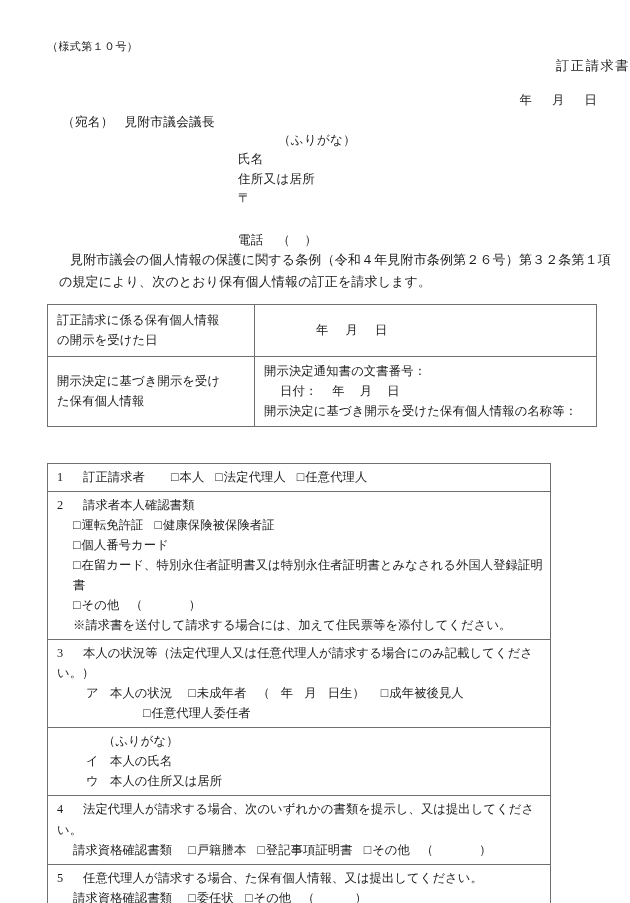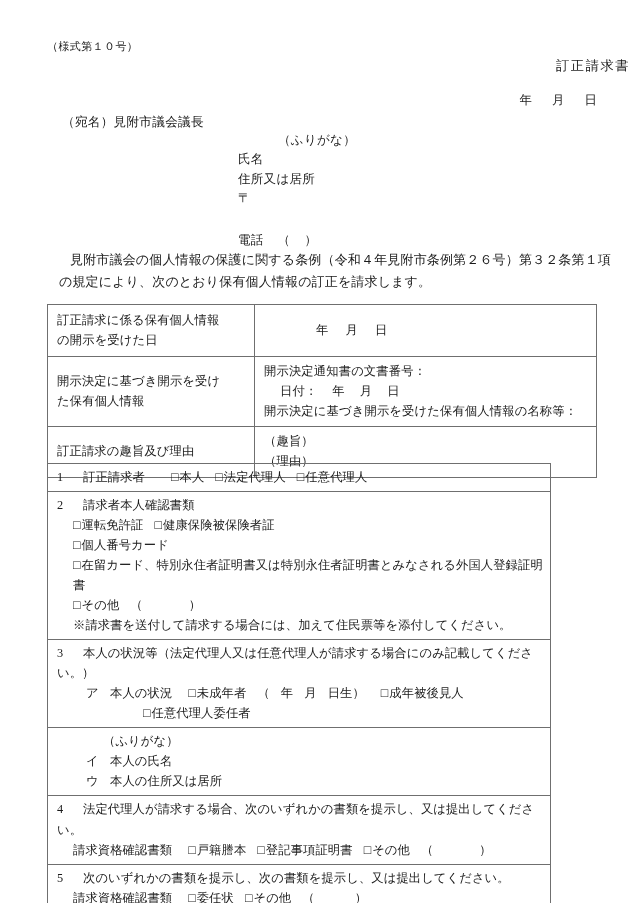--- a/index.html
+++ b/index.html
@@ -54,21 +54,21 @@
   .date-line span { margin-left: 17px; }
   .date-line span:first-child { margin-left: 0; }
 
   .addressee {
     position: absolute;
     left: 62px;
     top: 113px;
     font-size: 12.6px;
     letter-spacing: 0.3px;
   }
-  .addressee .paren { margin-right: 0; }
+  .addressee .paren { margin-right: 11px; }
 
   .applicant-block {
     position: absolute;
     left: 238px;
     top: 131px;
     font-size: 12.5px;
     letter-spacing: 0.3px;
   }
   .applicant-block .furigana {
     padding-left: 40px;
@@ -206,29 +206,20 @@
         <td class="label-cell">
           <span class="ln">開示決定に基づき開示を受け</span>
           <span class="ln">た保有個人情報</span>
         </td>
         <td>
           <span class="ln">開示決定通知書の文書番号：</span>
           <span class="ln ymd"><i>日付：</i><i>年</i><i>月</i><i>日</i></span>
           <span class="ln">開示決定に基づき開示を受けた保有個人情報の名称等：</span>
         </td>
       </tr>
-      <tr class="row-tall-b">
-        <td class="label-cell">
-          <span class="ln">訂正請求の趣旨及び理由</span>
-        </td>
-        <td>
-          <span class="ln">（趣旨）</span>
-          <span class="ln">（理由）</span>
-        </td>
-      </tr>
     </tbody>
   </table>
 
   <table class="table-two">
     <tbody>
 
       <tr>
         <td>
           <span class="ln"><span class="num">1</span><span>訂正請求者</span><span class="gap-l"></span><span class="cb">□</span><span>本人</span><span class="gap-s"></span><span class="cb">□</span><span>法定代理人</span><span class="gap-s"></span><span class="cb">□</span><span>任意代理人</span></span>
         </td>
@@ -263,21 +254,21 @@
 
       <tr>
         <td>
           <span class="ln"><span class="num">4</span><span>法定代理人が請求する場合、次のいずれかの書類を提示し、又は提出してください。</span></span>
           <span class="ln sub-indent"><span>請求資格確認書類</span><span class="gap-m"></span><span class="cb">□</span><span>戸籍謄本</span><span class="gap-s"></span><span class="cb">□</span><span>登記事項証明書</span><span class="gap-s"></span><span class="cb">□</span><span>その他</span><span class="gap-s"></span><span>（</span><span class="blank-paren"></span><span>）</span></span>
         </td>
       </tr>
 
       <tr>
         <td>
-          <span class="ln"><span class="num">5</span><span>次のいずれかの書類を提示し、次の書類を提示し、又は提出してください。</span></span>
+          <span class="ln"><span class="num">5</span><span>任意代理人が請求する場合、た保有個人情報、又は提出してください。</span></span>
           <span class="ln sub-indent"><span>請求資格確認書類</span><span class="gap-m"></span><span class="cb">□</span><span>委任状</span><span class="gap-s"></span><span class="cb">□</span><span>その他</span><span class="gap-s"></span><span>（</span><span class="blank-paren-sm"></span><span>）</span></span>
         </td>
       </tr>
 
     </tbody>
   </table>
 
 </div>
 
 </body></html>

